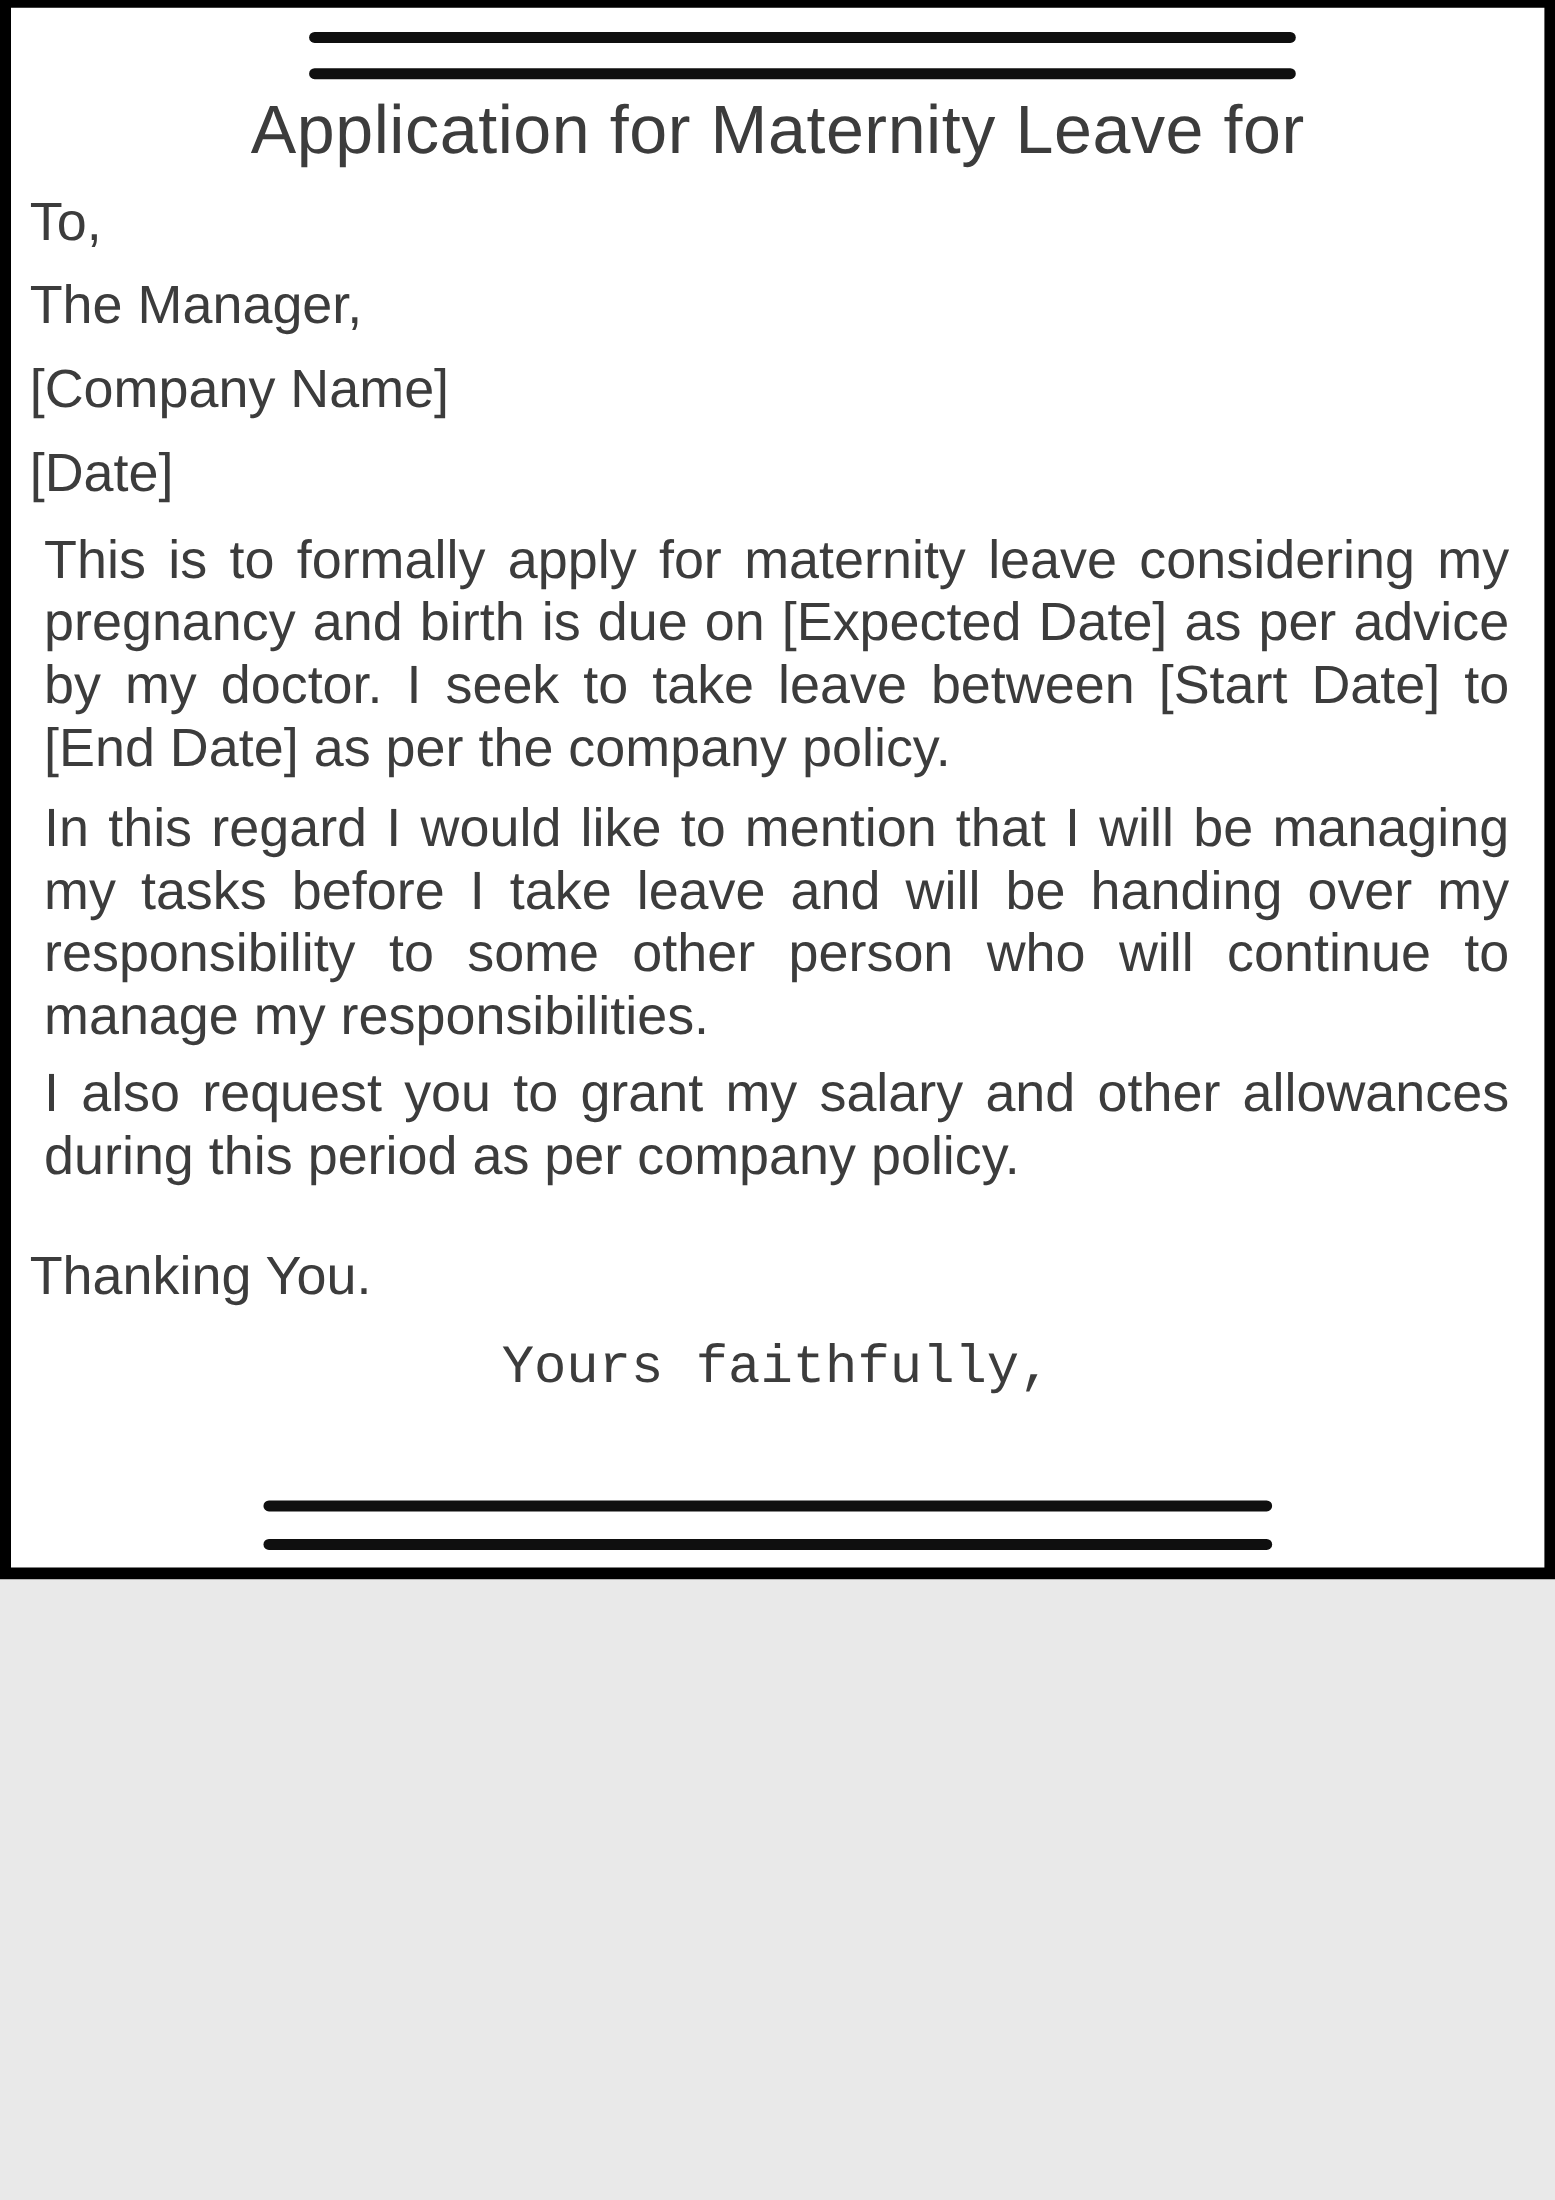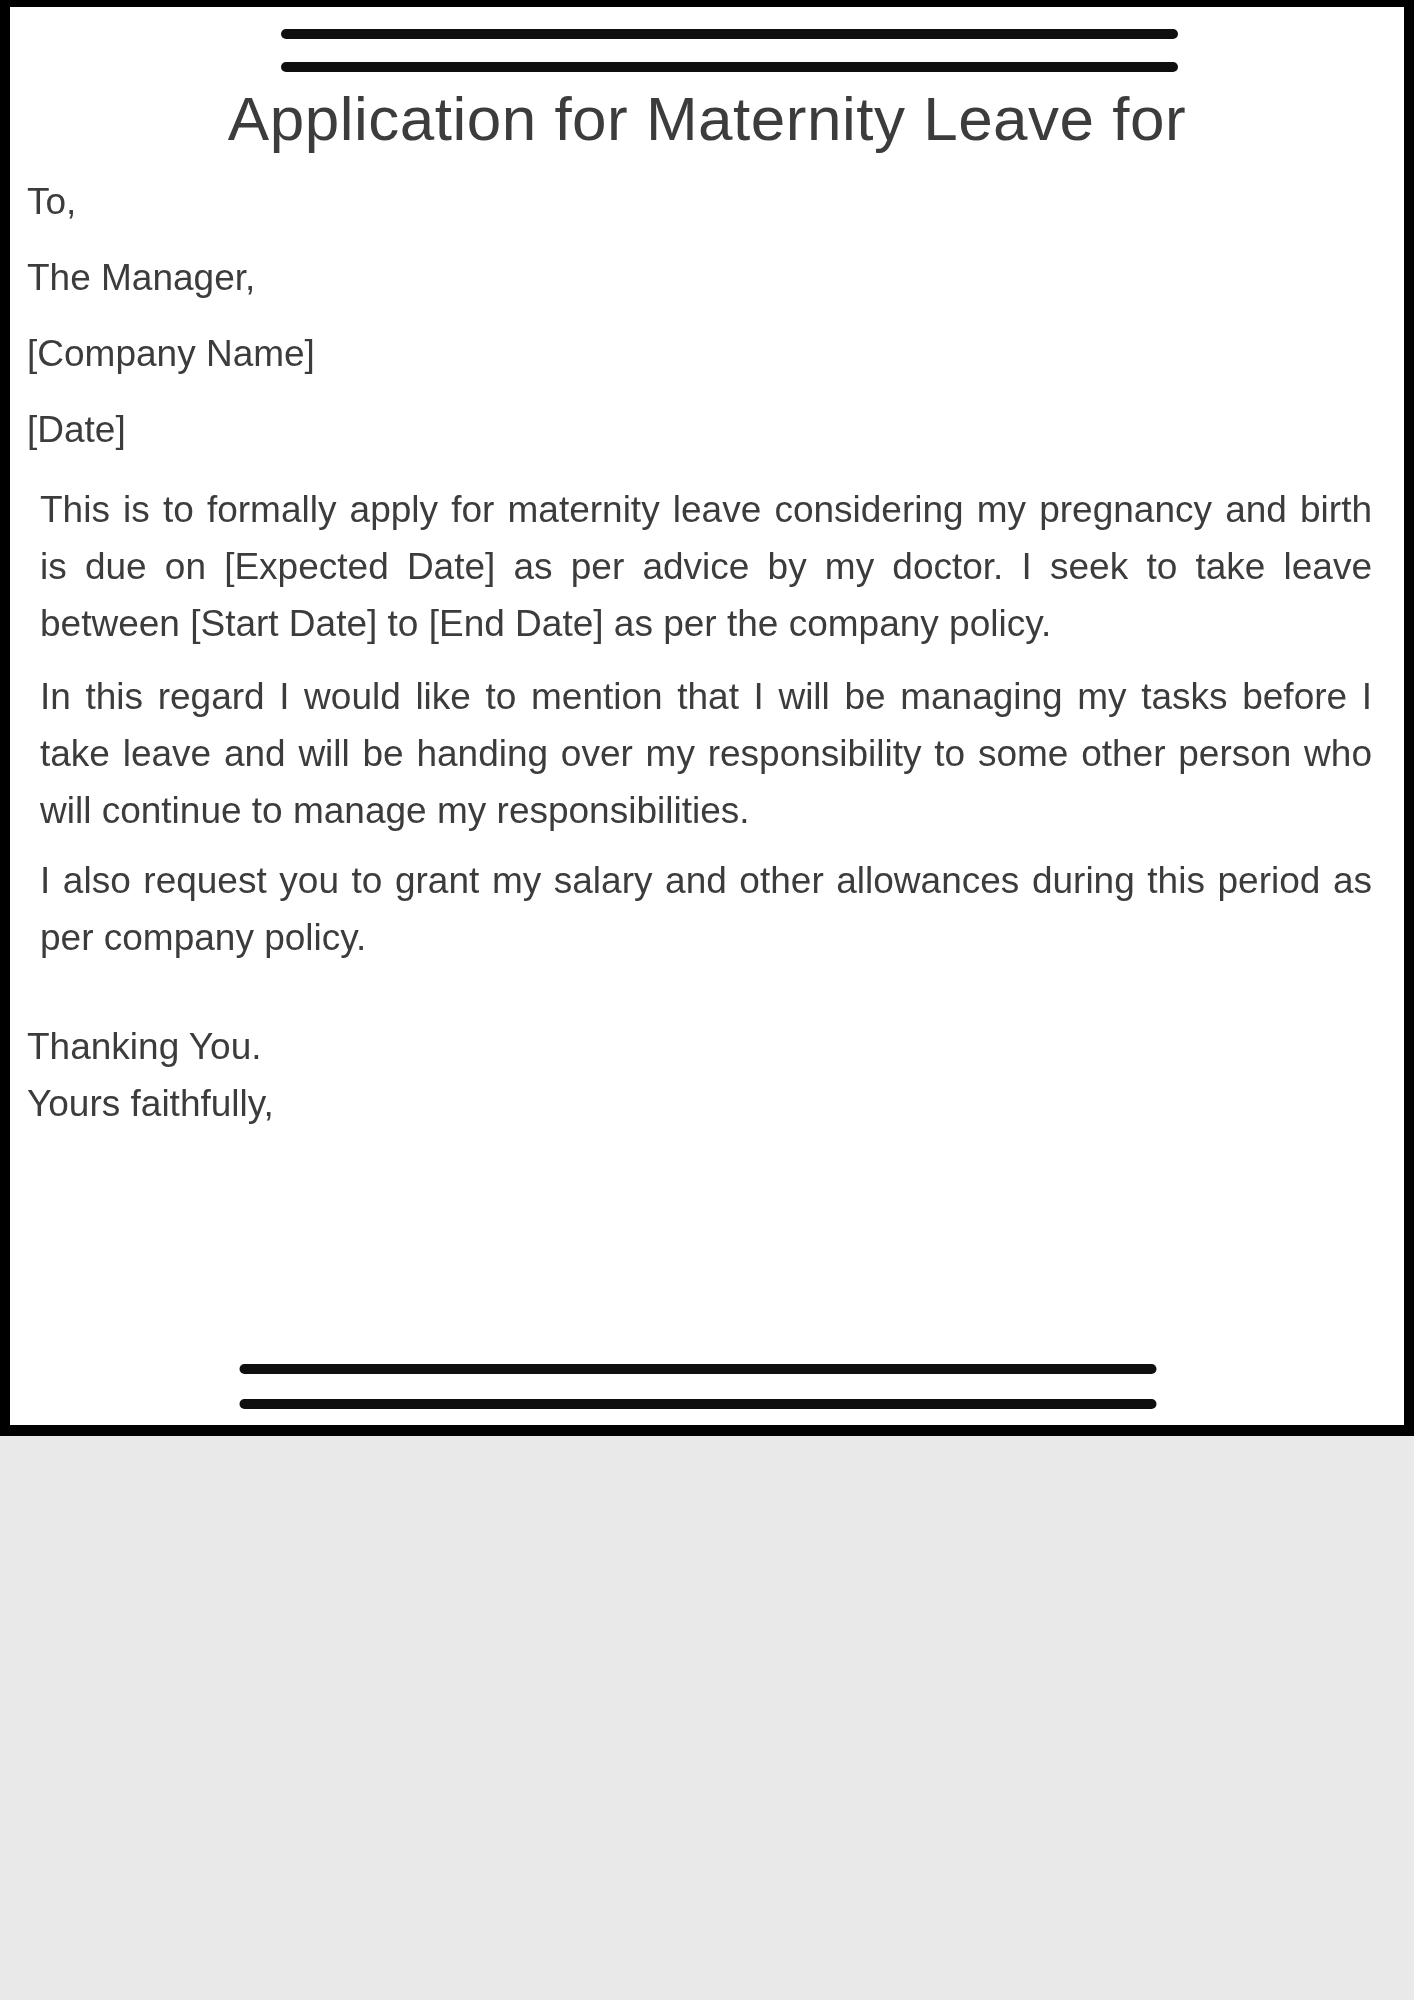--- a/index.html
+++ b/index.html
@@ -50,33 +50,33 @@
     font-size: 62px;
     font-weight: 500;
     line-height: 90px;
     letter-spacing: 0.5px;
     color: var(--text);
   }
   .title-line { display: block; }
   
   .content {
     padding: 0 19px 0 17px;
-    font-size: 37px;
+    font-size: 49px;
     font-weight: 400;
   }
   .address { line-height: 76px; }
   .subject-block { line-height: 57px; margin-top: 74px; }
   .para {
     margin: 13px;
     line-height: 57px;
     text-align: justify;
   }
   .para-extra-gap { margin-top: 16px; }
   .thanks { margin-top: 52px; line-height: 57px; }
-  .closing { line-height: 57px; text-align: left; }
+  .closing { margin-top: 26px; line-height: 57px; text-align: center; font-family: Liberation Mono, monospace; }
   .signature { margin-top: 25px; line-height: 73px; text-align: right; }
 </style>
 </head>
 <body>
 
 <div class="page">
 
   <div class="top-rule">
     <div class="rule-bar"></div>
     <div class="rule-bar"></div>

